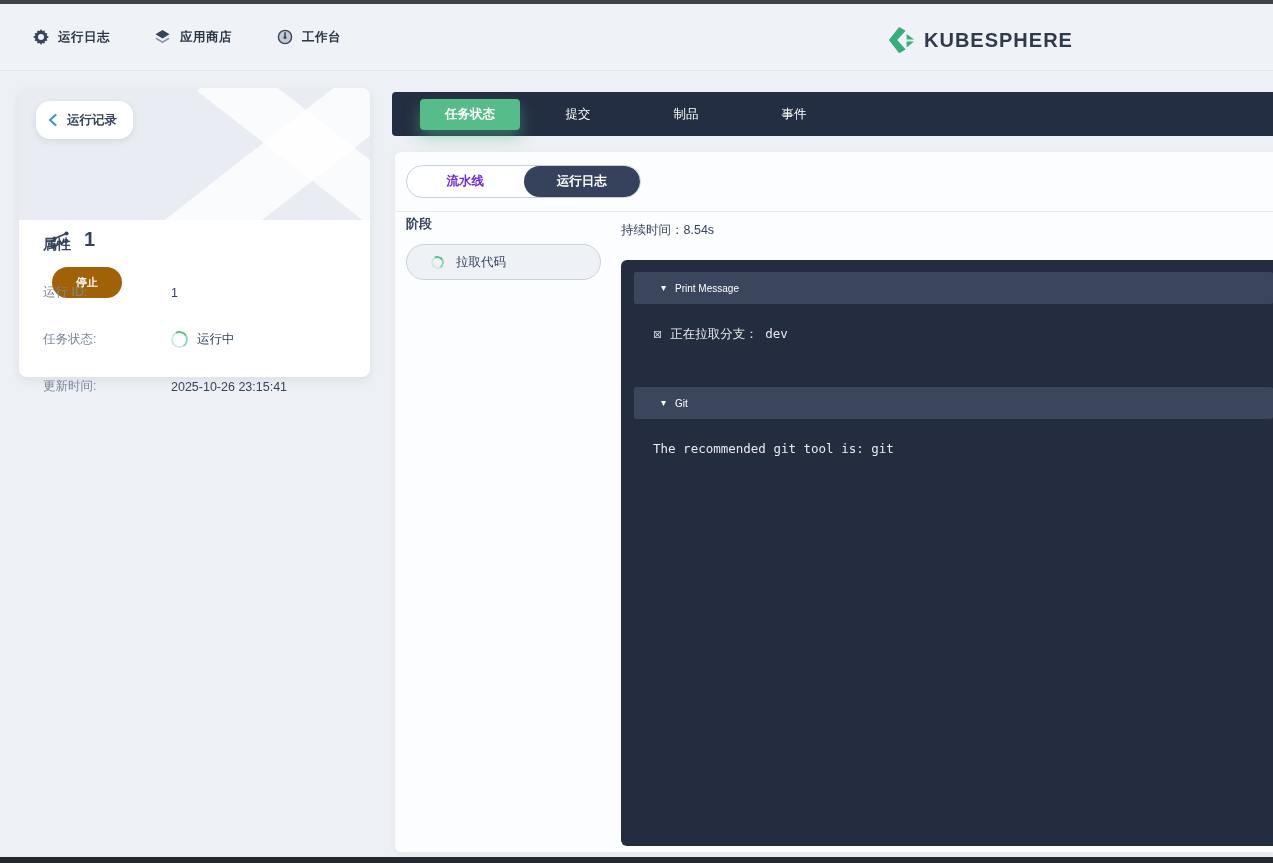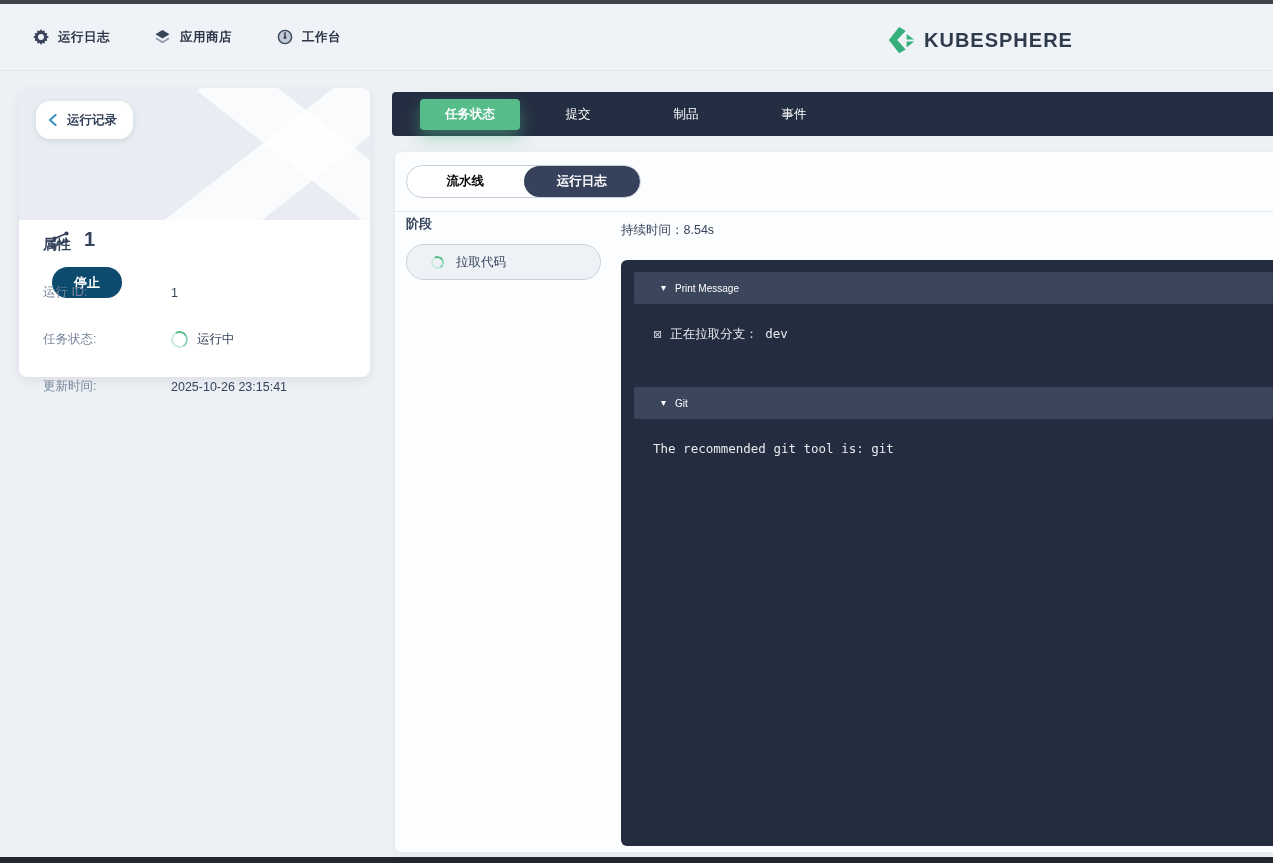--- a/index.html
+++ b/index.html
@@ -41,22 +41,22 @@
   .back-pill {
     position:absolute; left:17px; top:13px; height:38px; padding:0 16px 0 12px;
     background:#fff; border-radius:14px; display:flex; align-items:center; gap:10px;
     box-shadow:0 2px 6px rgba(36,46,66,.12); cursor:pointer;
   }
   .back-pill .bp-label { font-size:12.5px; font-weight:bold; color:#36435c; }
   .run-title { position:absolute; left:31px; top:140px; display:flex; align-items:center; gap:12px; }
   .run-title .rt-text { font-size:20px; font-weight:bold; color:#36435c; }
   .stop-btn {
     position:absolute; left:33px; top:179px; width:70px; height:31px;
-    background:#0c4a6e; border:none; border-radius:16px; color:#fff;
-    font-size:13px; font-weight:bold; cursor:pointer; font-family:inherit;
+    background:#a16207; border:none; border-radius:16px; color:#fff;
+    font-size:11px; font-weight:bold; cursor:pointer; font-family:inherit;
   }
   .attrs { position:absolute; left:24px; top:156px; width:300px; }
   .attrs-title { font-size:14px; font-weight:bold; color:#36435c; }
   .attr-row { display:flex; align-items:center; margin-top:30px; }
   .attr-label { width:128px; font-size:12.5px; color:#79879c; }
   .attr-value { font-size:12.5px; color:#36435c; display:flex; align-items:center; gap:9px; }
 
   
   .ring { border-radius:50%; border:2px solid #cdebdc; border-top-color:#57bd8b; border-right-color:#8fd4b4; transform:rotate(15deg); }
   .ring-md { width:17px; height:17px; }
@@ -76,21 +76,21 @@
   
   .content-card {
     position:absolute; left:395px; top:152px; width:878px; height:700px;
     background:#fcfdfe; border-radius:6px 0 0 6px; box-shadow:0 2px 8px rgba(36,46,66,.05);
   }
   .seg {
     position:absolute; left:11px; top:13px; width:235px; height:33px;
     background:#fff; border:1px solid #c7d0da; border-radius:17px; display:flex; overflow:hidden;
   }
   .seg-btn { flex:1; display:flex; align-items:center; justify-content:center;
-    font-size:12.5px; font-weight:bold; color:#000000; cursor:pointer; border-radius:16px; }
+    font-size:12.5px; font-weight:bold; color:#6d28d9; cursor:pointer; border-radius:16px; }
   .seg-btn.active { background:#36425b; color:#fff; }
   .card-divider { position:absolute; left:0; top:59px; width:878px; height:1px; background:#e6eaef; }
 
   .stage-col { position:absolute; left:11px; top:63px; width:206px; }
   .stage-title { font-size:13px; font-weight:bold; color:#36435c; }
   .stage-pill {
     margin-top:11px; width:195px; height:36px; background:#eef2f7;
     border:1px solid #c9d2dc; border-radius:18px;
     display:flex; align-items:center; gap:12px; padding-left:24px; cursor:pointer;
   }

